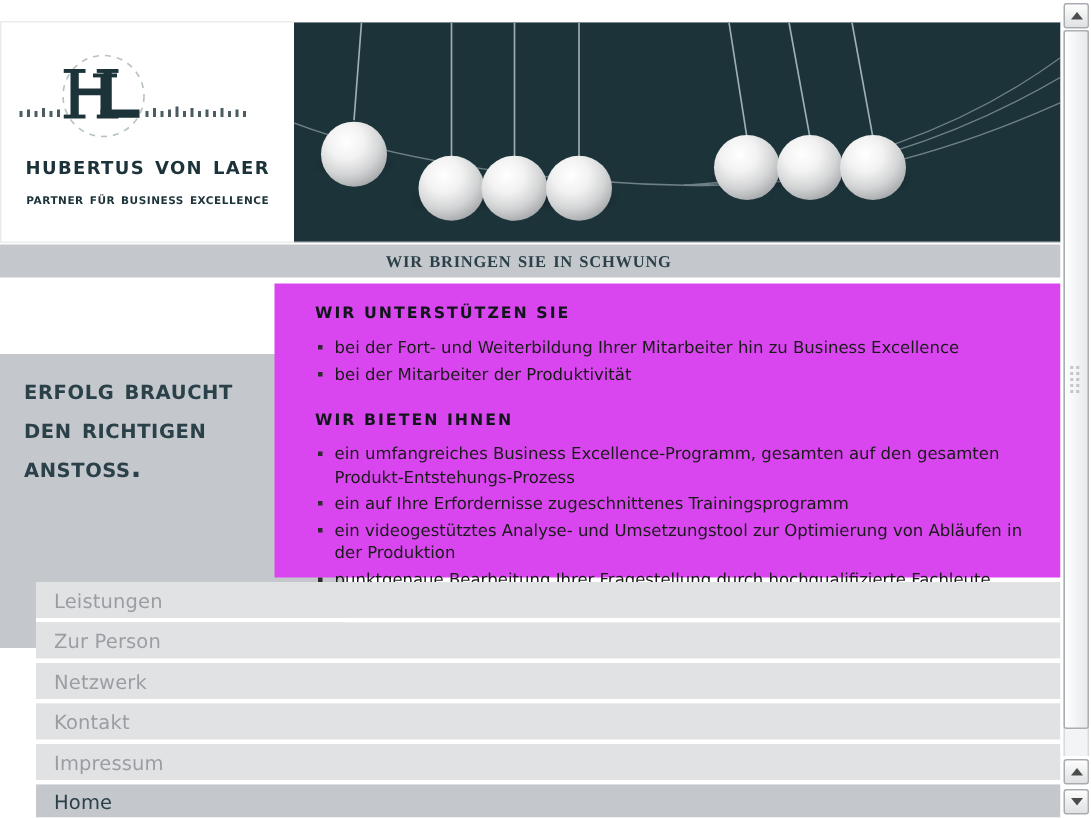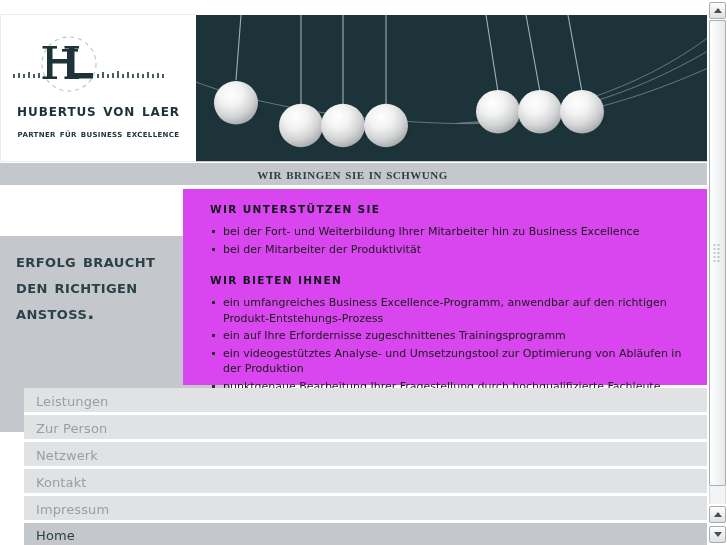--- a/index.html
+++ b/index.html
@@ -393,21 +393,21 @@
       <div id="main-panel">
 
         <div class="sect-title">WIR UNTERSTÜTZEN SIE</div>
         <ul class="bullets">
           <li>bei der Fort- und Weiterbildung Ihrer Mitarbeiter hin zu Business Excellence</li>
           <li>bei der Mitarbeiter der Produktivität</li>
         </ul>
 
         <div class="sect-title second">WIR BIETEN IHNEN</div>
         <ul class="bullets">
-          <li>ein umfangreiches Business Excellence-Programm, anwendbar auf den richtigen Produkt-Entstehungs-Prozess</li>
+          <li>ein umfangreiches Business Excellence-Programm, gesamten auf den gesamten Produkt-Entstehungs-Prozess</li>
           <li>ein auf Ihre Erfordernisse zugeschnittenes Trainingsprogramm</li>
           <li>ein videogestütztes Analyse- und Umsetzungstool zur Optimierung von Abläufen in der Produktion</li>
           <li>punktgenaue Bearbeitung Ihrer Fragestellung durch hochqualifizierte Fachleute</li>
         </ul>
 
       </div>
     </div>
 
     <nav id="nav">
       <div class="nav-item">Leistungen</div>

